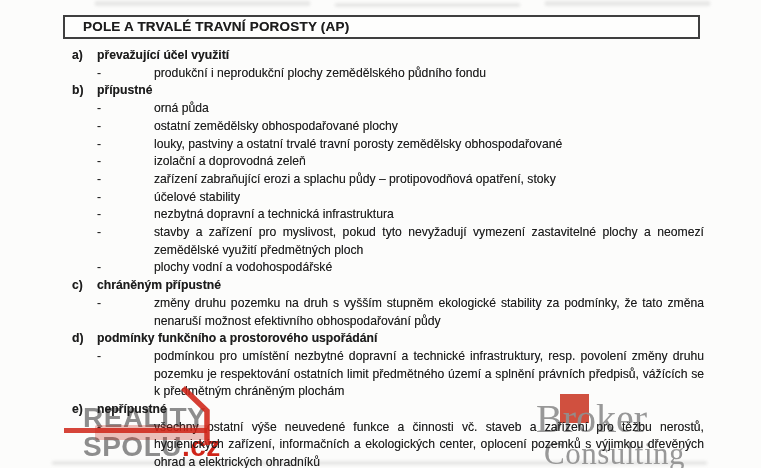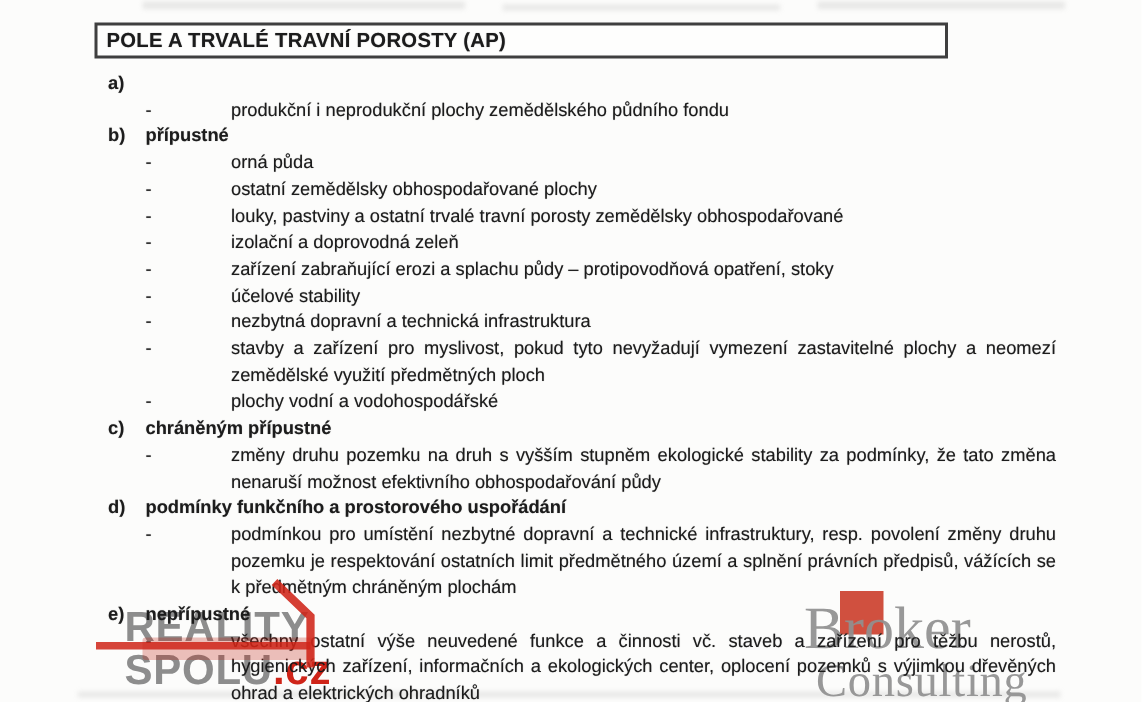--- a/index.html
+++ b/index.html
@@ -35,23 +35,23 @@
     font-family:"Liberation Serif", serif; font-size:40px; color:var(--bc-gray); opacity:.92;
   }
   .bc-word2{
     position:absolute; left:544px; top:436px;
     font-family:"Liberation Serif", serif; font-size:31px; color:var(--bc-gray); opacity:.92; letter-spacing:.5px;
   }
 
   
   .doc{position:relative; z-index:2; padding-top:15px;}
   .titlebox{
-    margin-left:63px; width:569px; box-sizing:border-box;
+    margin-left:63px; width:637px; box-sizing:border-box;
     border:2px solid #3f3f3f; background:rgba(255,255,255,.6);
-    padding:2px 4px 3px 6px;
+    padding:2px 4px 3px 18px;
     font-weight:bold; font-size:13.5px; letter-spacing:.2px;
     text-shadow:0 0 .6px rgba(20,20,20,.5);
   }
   .content{
     margin-top:8px; font-size:12.2px; line-height:17.7px;
     text-shadow:0 0 .6px rgba(20,20,20,.45);
   }
   .sec-head{display:flex; font-weight:bold; margin-left:72px;}
   .sec-letter{flex:none; width:25px;}
   .item{display:flex; margin-left:97px; margin-right:57px;}
@@ -82,20 +82,21 @@
     <div class="bc-word1">Broker</div>
     <div class="bc-word2">Consulting</div>
   </div>
 
   <div class="doc">
     <div class="titlebox">POLE A TRVALÉ TRAVNÍ POROSTY (AP)</div>
     <div class="content" id="sections">
   <div class="section">
     <div class="sec-head">
       <span class="sec-letter">a)</span>
+      <span class="sec-heading">převažující účel využití</span>
     </div>
     <div class="items">
   <div class="item">
     <span class="dash">-</span>
     <span class="item-text">produkční i neprodukční plochy zemědělského půdního fondu</span>
   </div>
 </div>
   </div>
 
   <div class="section">

